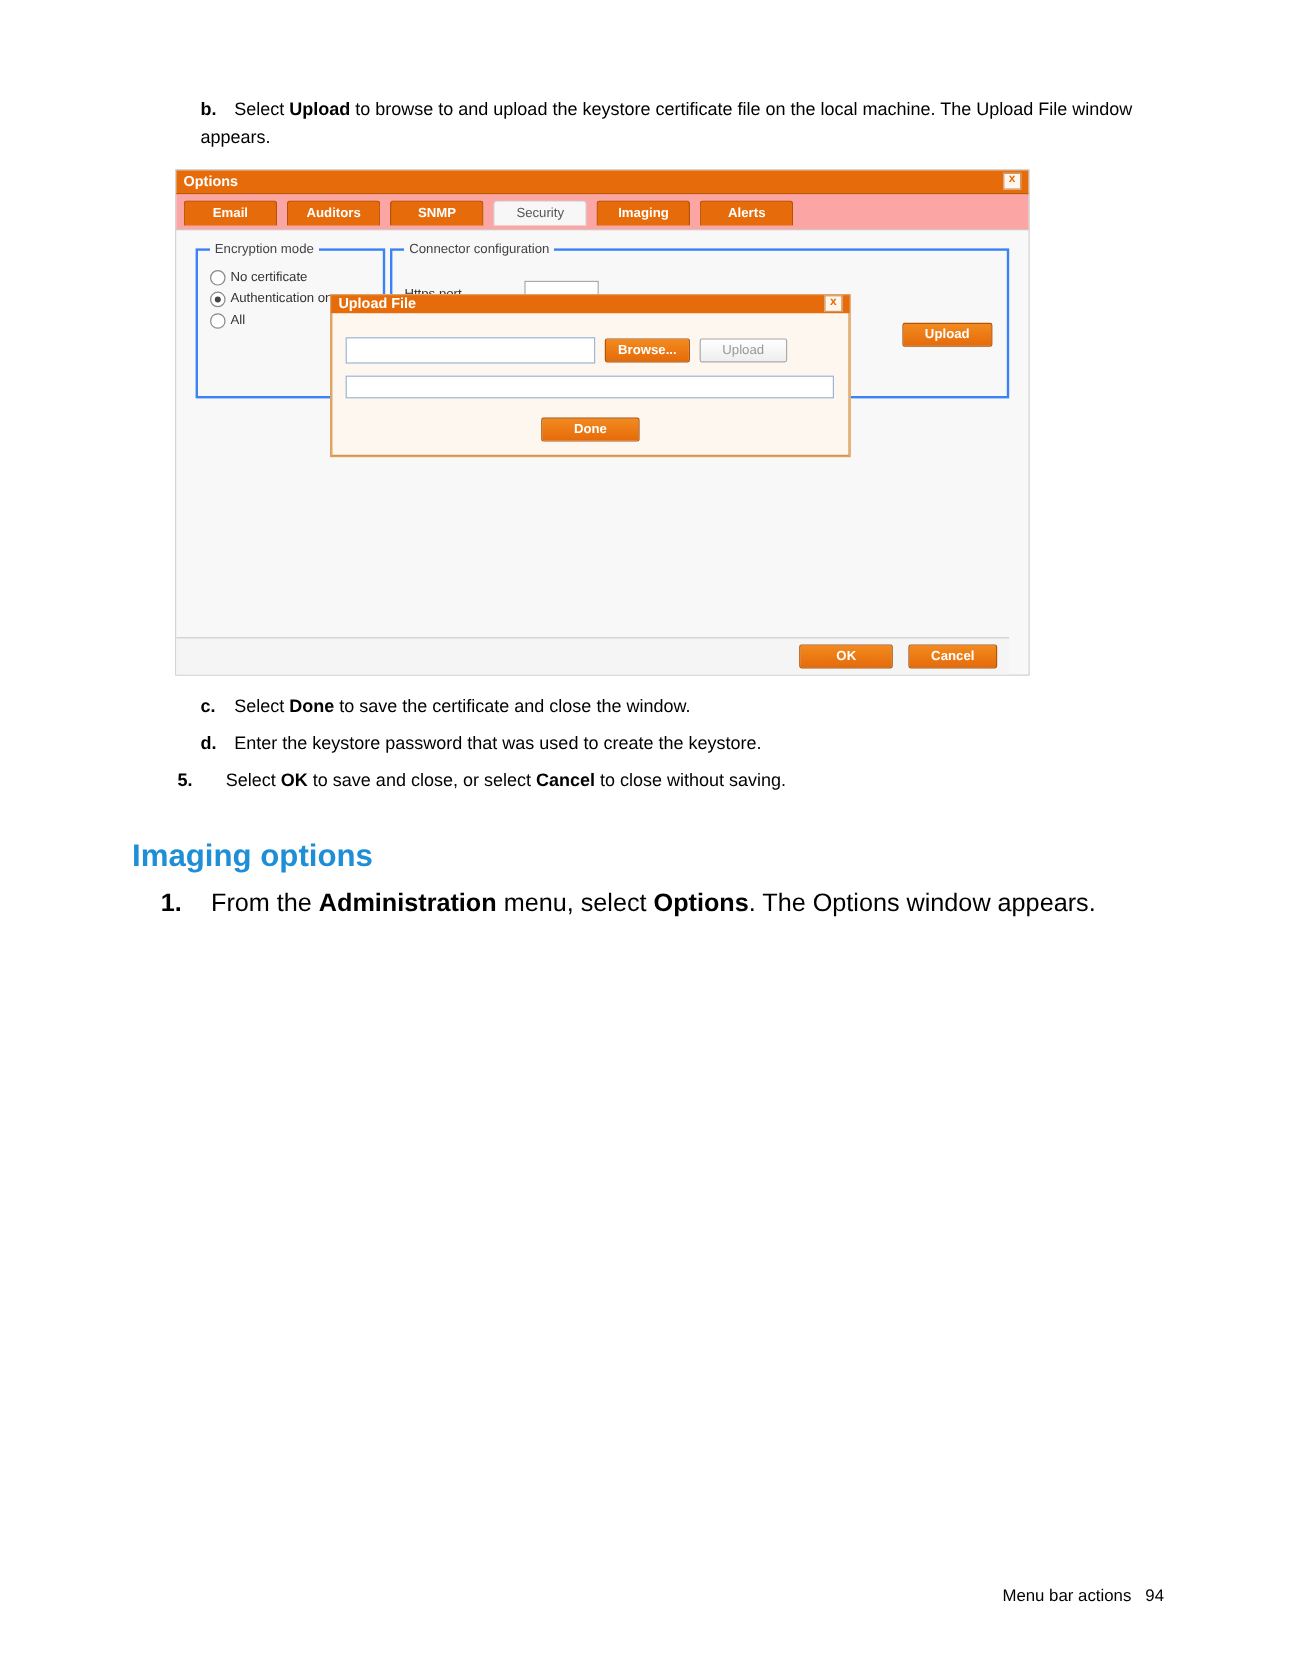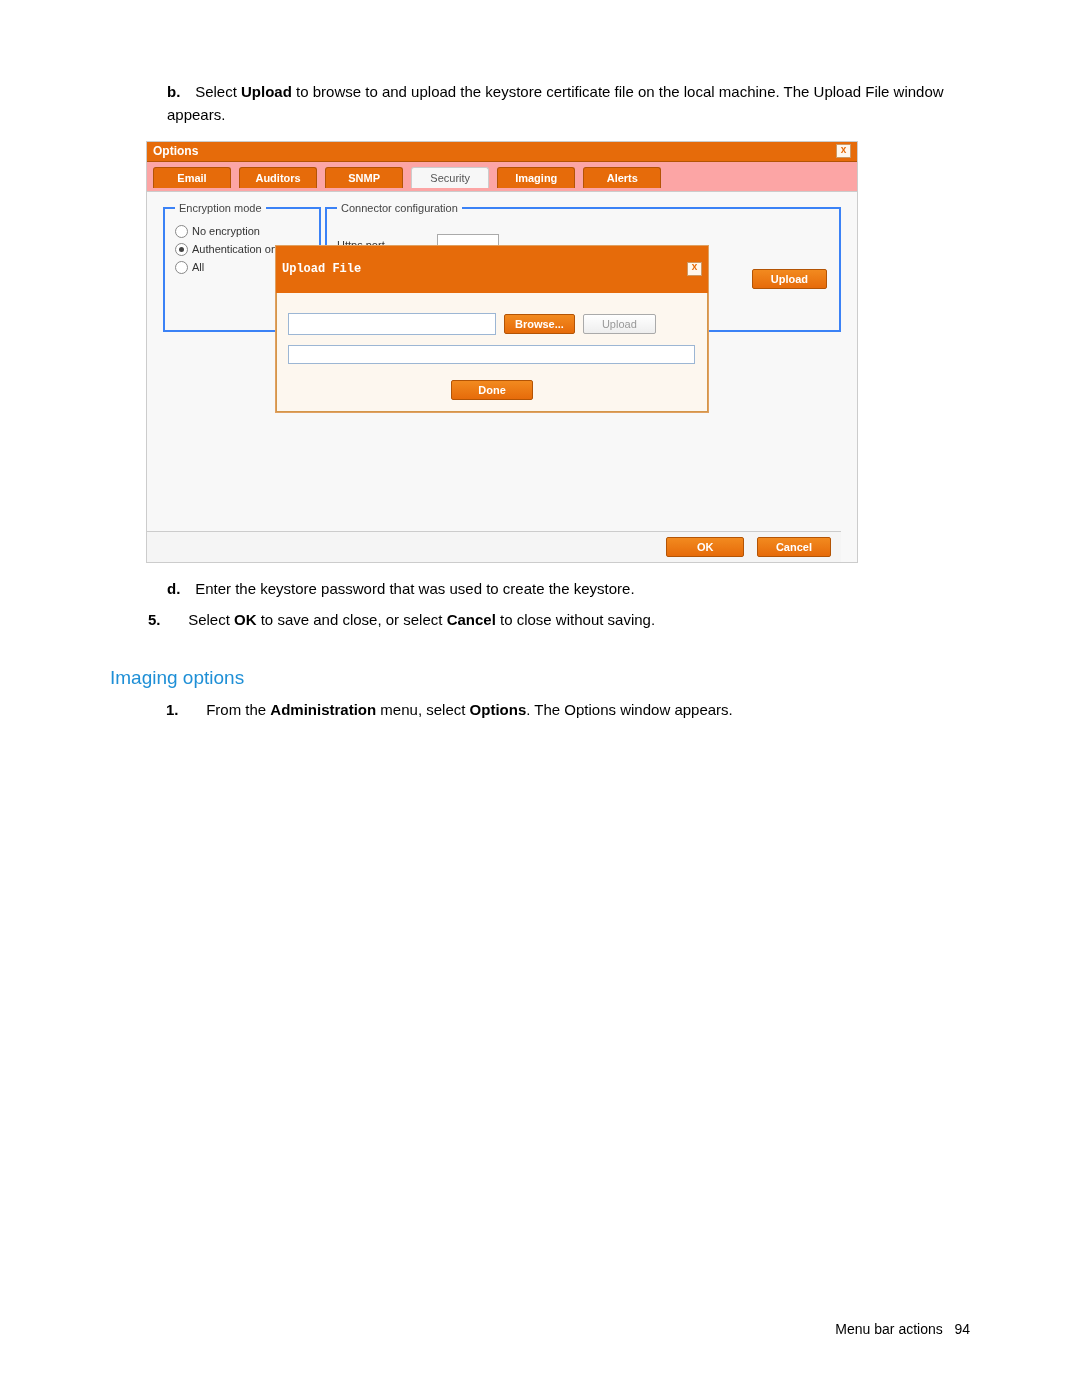--- a/index.html
+++ b/index.html
@@ -198,26 +198,25 @@
     border: 1px solid #e0a060;
     background: #fdf7ef;
     box-shadow: 0 0 0 1px #d4964a inset;
     z-index: 10;
   }
   .modal-title {
     background: #e66b0a;
     color: #fff;
     font-weight: bold;
     font-size: 12px;
-    padding: 16px 6px;
+    padding: 0 6px;
     display: flex;
     justify-content: space-between;
     align-items: center;
     height: 15px;
-    font-family: Liberation Mono, monospace;
   }
   .modal-body {
     padding: 20px 12px 12px 12px;
   }
   .file-input {
     width: 206px;
     height: 20px;
     border: 1px solid #9cb6d4;
     background: #fff;
   }
@@ -237,33 +236,33 @@
     bottom: 0;
     left: 0;
     right: 16px;
     background: #f5f5f5;
     border-top: 1px solid #ccc;
     text-align: right;
     padding: 5px 10px;
   }
   h2.section {
     color: #1e8fd6;
-    font-weight: normal;
-    font-size: 19px;
+    font-weight: bold;
+    font-size: 26px;
     margin: 36px 0 12px 0;
     font-family: Arial, Helvetica, sans-serif;
   }
   .body-text {
     font-size: 15px;
     line-height: 1.55;
     margin-left: 38px;
   }
   .num-list {
-    margin-left: 56px;
-    font-size: 15px;
+    margin-left: 24px;
+    font-size: 21px;
   }
   .num-list .n {
     display:inline-block;
     width: 36px;
     font-weight: bold;
   }
   .footer {
     position: absolute;
     bottom: 60px;
     right: 110px;
@@ -293,21 +292,21 @@
       <span class="tab inactive">Security</span>
       <span class="tab orange">Imaging</span>
       <span class="tab orange">Alerts</span>
     </div>
     <div class="tab-content">
 
       <fieldset class="enc">
         <legend>Encryption mode</legend>
         <div class="radio-row">
             <span class="radio"></span>
-            <span>No encryption</span>
+            <span>No certificate</span>
           </div>
         <div class="radio-row">
             <span class="radio sel"></span>
             <span>Authentication on</span>
           </div>
         <div class="radio-row">
             <span class="radio"></span>
             <span>All</span>
           </div>
       </fieldset>
@@ -341,20 +340,24 @@
         </div>
       </div>
 
     </div>
     <div class="dlg-buttons">
       <button class="btn-orange" style="padding:3px 30px;margin-right:8px;">OK</button>
       <button class="btn-orange" style="padding:3px 18px;">Cancel</button>
     </div>
   </div>
 
+  <div class="instr" style="margin-top:10px;">
+    <span class="marker">c.</span>
+    <span>Select </span><b>Done</b><span> to save the certificate and close the window.</span>
+  </div>
 
   <div class="instr" style="margin-top:8px;">
     <span class="marker">d.</span>
     <span>Enter the keystore password that was used to create the keystore.</span>
   </div>
 
   <div class="instr instr-num" style="margin-left:38px;margin-top:8px;">
     <span class="marker" style="width:36px;">5.</span>
     <span>Select </span><b>OK</b><span> to save and close, or select </span><b>Cancel</b><span> to close without saving.</span>
   </div>

